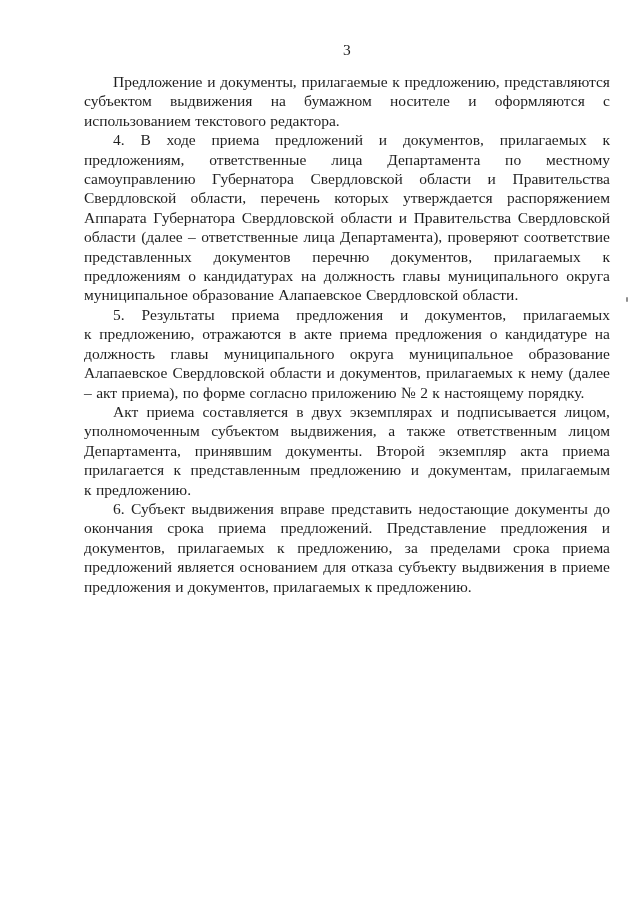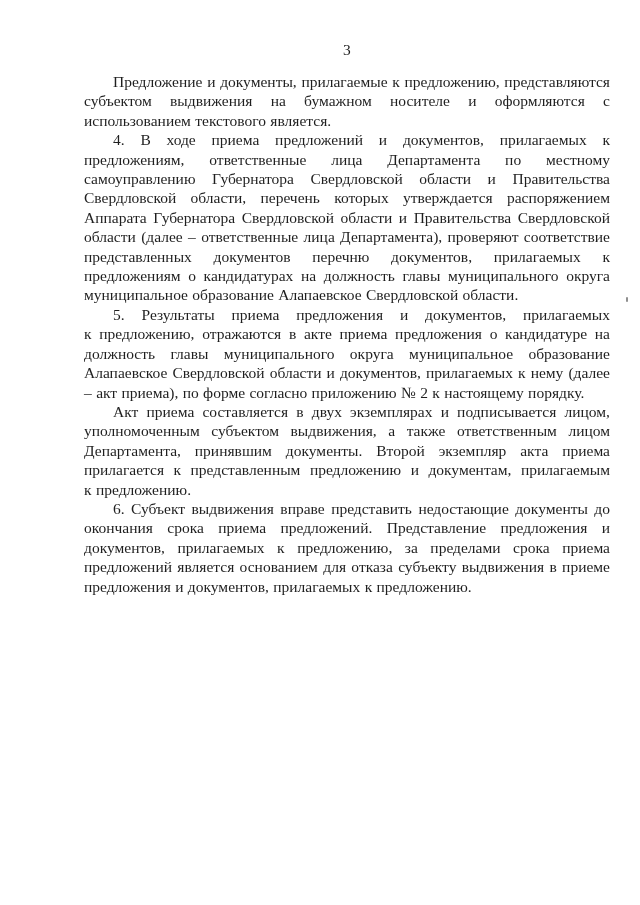--- a/index.html
+++ b/index.html
@@ -49,20 +49,20 @@
     width: 2px;
     height: 5px;
   }
 </style>
 </head>
 <body>
 
 <div class="sheet">
   <div class="textblock">
     <div class="page-number">3</div>
-    <p>Предложение и документы, прилагаемые к предложению, представляются субъектом выдвижения на бумажном носителе и оформляются с использованием текстового является.</p>
+    <p>Предложение и документы, прилагаемые к предложению, представляются субъектом выдвижения на бумажном носителе и оформляются с использованием текстового редактора.</p>
     <p>4. В ходе приема предложений и документов, прилагаемых к предложениям, ответственные лица Департамента по местному самоуправлению Губернатора Свердловской области и Правительства Свердловской области, перечень которых утверждается распоряжением Аппарата Губернатора Свердловской области и Правительства Свердловской области (далее – ответственные лица Департамента), проверяют соответствие представленных документов перечню документов, прилагаемых к предложениям о кандидатурах на должность главы муниципального округа муниципальное образование Алапаевское Свердловской области.</p>
     <p>5. Результаты приема предложения и документов, прилагаемых к&nbsp;предложению, отражаются в акте приема предложения о кандидатуре на должность главы муниципального округа муниципальное образование Алапаевское Свердловской области и документов, прилагаемых к нему (далее – акт приема), по форме согласно приложению №&nbsp;2 к настоящему порядку.</p>
     <p>Акт приема составляется в двух экземплярах и подписывается лицом, уполномоченным субъектом выдвижения, а также ответственным лицом Департамента, принявшим документы. Второй экземпляр акта приема прилагается к представленным предложению и документам, прилагаемым к&nbsp;предложению.</p>
     <p>6. Субъект выдвижения вправе представить недостающие документы до окончания срока приема предложений. Представление предложения и документов, прилагаемых к предложению, за пределами срока приема предложений является основанием для отказа субъекту выдвижения в приеме предложения и документов, прилагаемых к предложению.</p>
   </div>
   <div class="scan-speck speck-1"></div>
 </div>
 
 </body></html>

